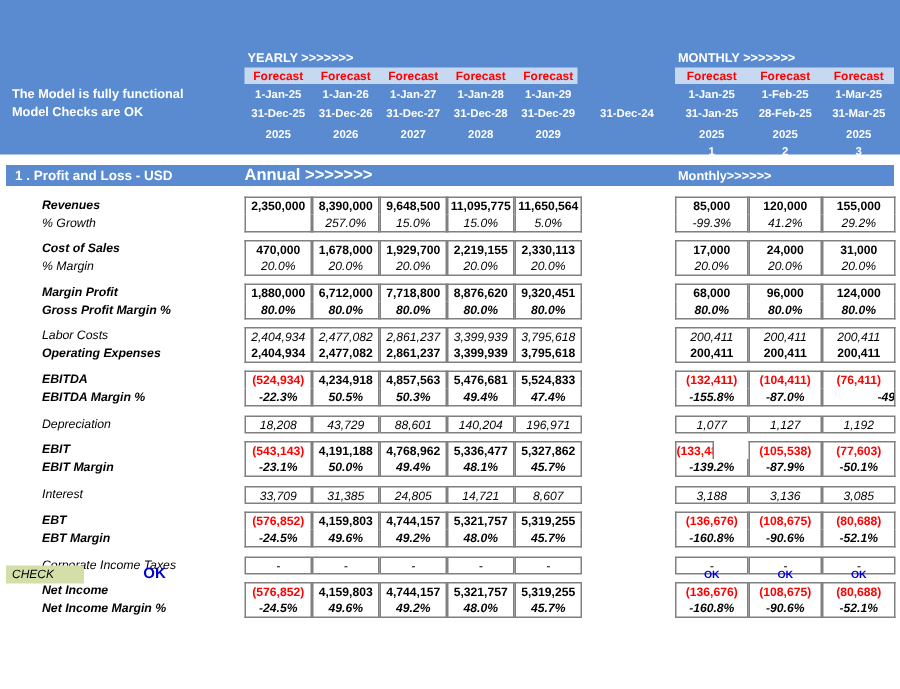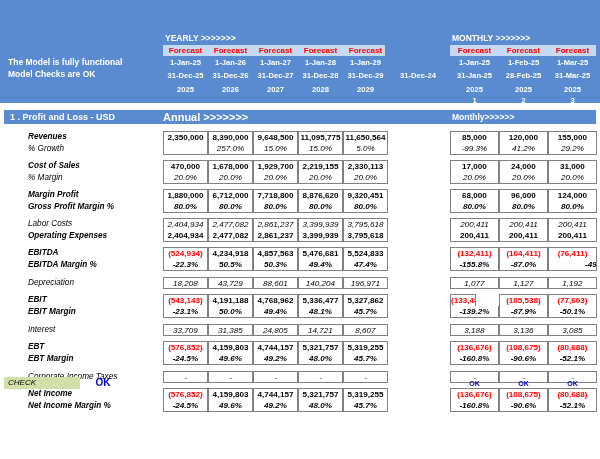--- a/index.html
+++ b/index.html
@@ -78,21 +78,21 @@
   }
   .cell.it{font-style:italic;}
   .cell.b{font-weight:bold;}
   .cell.neg{color:#FF0000;}
   .bx{border-left:1px solid #808080;border-right:1px solid #808080;}
   .bt{border-top:1px solid #808080;}
   .bb{border-bottom:1px solid #808080;}
 
   
   .checklbl{
-    position:absolute;left:4px;top:377px;width:76px;height:12px;line-height:12px;
+    position:absolute;left:4px;top:377px;width:52px;height:12px;line-height:12px;
     background:#D2DFA8;color:#000000;font-size:8px;font-style:italic;
     padding-left:4px;box-sizing:border-box;
   }
   .okbig{
     position:absolute;top:376px;height:13px;line-height:13px;
     color:#0000CC;font-size:10px;font-weight:bold;text-align:center;
   }
   .oksm{
     position:absolute;top:378px;height:11px;line-height:11px;
     color:#0000CC;font-size:7px;font-weight:bold;text-align:center;

